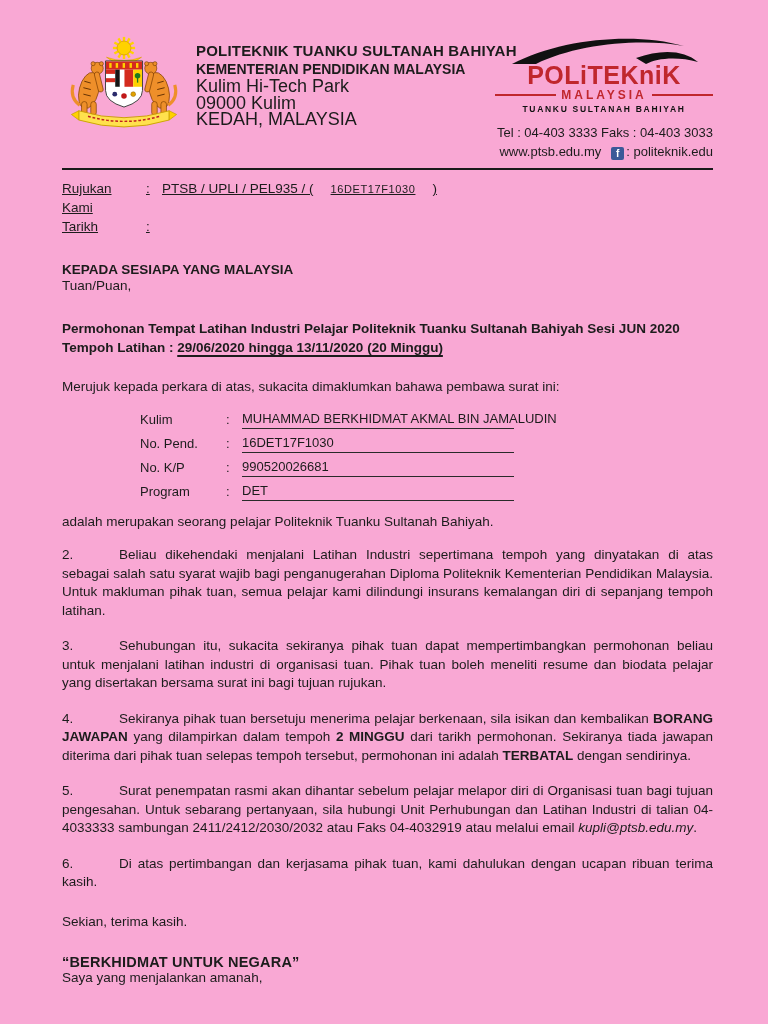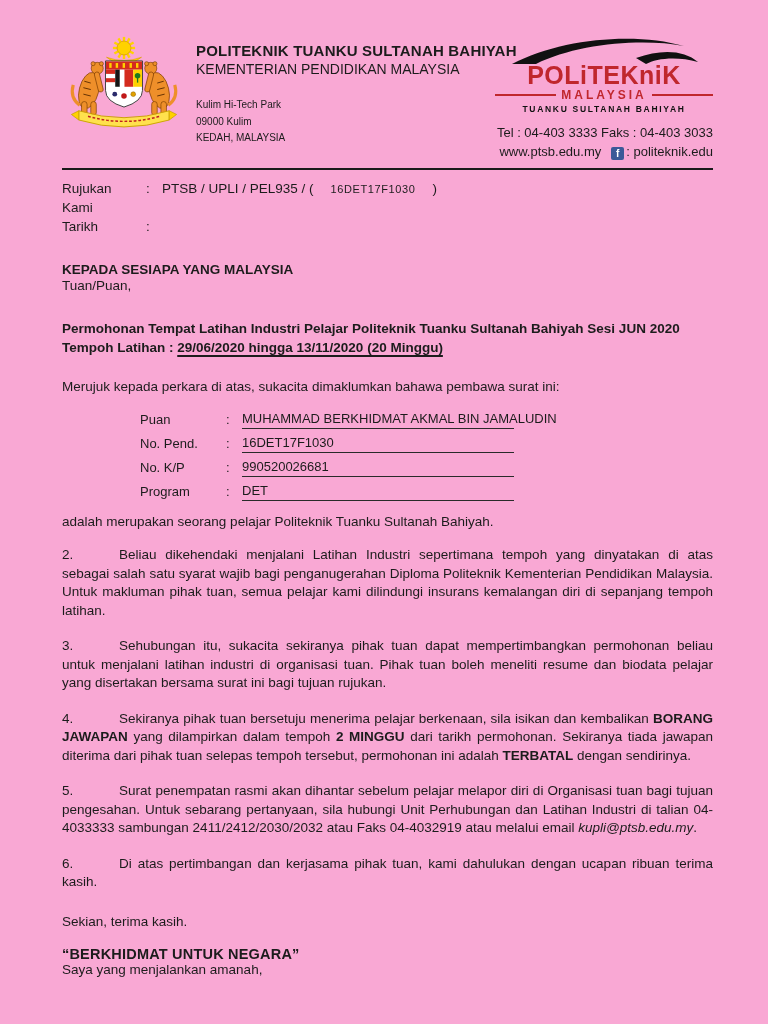--- a/index.html
+++ b/index.html
@@ -8,39 +8,39 @@
     width:768px; height:1024px; margin:0 auto; background:#f9a8d4;
     font-family:"Liberation Sans", sans-serif; color:#1c1c1c; overflow:hidden; position:relative;
   }
   .content { padding:28px 55px 0 62px; }
 
   
   .header { position:relative; height:140px; }
   .crest { position:absolute; left:2px; top:2px; width:120px; height:108px; }
   .inst { position:absolute; left:134px; top:14px; width:330px; }
   .inst-name { font-size:15px; font-weight:bold; letter-spacing:0.2px; white-space:nowrap; }
-  .inst-ministry { font-size:14px; font-weight:normal; margin-top:2px; white-space:nowrap; }
-  .inst-addr { font-size:10px; line-height:16.5px; margin-top:20px; }
+  .inst-ministry { font-size:14px; font-weight:bold; margin-top:2px; white-space:nowrap; }
+  .inst-addr { font-size:18px; line-height:16.5px; margin-top:1px; }
   .right-block { position:absolute; right:0; top:6px; width:218px; }
   .logo-wrap { text-align:center; }
   .swoosh { display:block; margin:0 auto -4px auto; }
   .brand { font-size:25px; font-weight:bold; line-height:23px; letter-spacing:0.5px; white-space:nowrap; }
   .brand-sub-row { display:flex; align-items:center; margin-top:1px;justify-content:space-between; }
   .brand-line { flex:1; height:2.5px; }
   .brand-sub { font-size:12px; font-weight:bold; letter-spacing:3px; padding:0 5px; }
   .brand-tag { font-size:8.5px; font-weight:bold; letter-spacing:1.7px; color:#111; margin-top:2px; white-space:nowrap; }
   .contact { margin-top:9px; font-size:13px; text-align:right; line-height:19px; white-space:nowrap; }
   .fb-icon { display:inline-block; width:13px; height:13px; background:#3b5998; color:#fff;
     font-size:10px; font-weight:bold; border-radius:2px; text-align:center; line-height:13px;
     vertical-align:-1px; margin:0 2px 0 10px; }
 
   .divider { border-top:2px solid #1a1a1a; margin-top:0; }
 
   
-  .ref { margin-top:9px; font-size:13.5px; line-height:19px; }
+  .ref { margin-top:9px; font-size:13.5px; line-height:19px;text-decoration:underline; }
   .ref-row { display:flex; align-items:baseline; }
   .ref-label { width:84px; }
   .ref-colon { width:16px; }
   .ref-code { font-size:11px; letter-spacing:0.6px; padding:0 17px; }
 
   .kepada { margin-top:26px; font-size:13.5px; font-weight:bold; }
   .tuan { margin-top:1px; font-size:13.5px; }
 
   .subject { margin-top:26px; font-size:13.5px; font-weight:bold; line-height:19px; }
   .u { text-decoration:underline; text-decoration-thickness:1.5px; text-underline-offset:2.5px; }
@@ -55,21 +55,21 @@
   .fval { width:272px; border-bottom:1.5px solid #2a2a2a; padding-bottom:2px; white-space:nowrap; }
   .after-fields { margin-top:13px; font-size:13.5px; }
 
   
   .para { margin-top:17px; font-size:13.5px; line-height:18.5px; text-align:justify; }
   .pnum { display:inline-block; width:57px; }
   .b { font-weight:bold; }
   .i { font-style:italic; }
 
   .sekian { margin-top:22px; font-size:13.5px; }
-  .berkhidmat { margin-top:17px; font-size:14.5px; font-weight:bold; letter-spacing:0.2px; }
+  .berkhidmat { margin-top:25px; font-size:14.5px; font-weight:bold; letter-spacing:0.2px; }
   .amanah { font-size:13.5px; }
 </style>
 </head>
 <body>
 
 <div class="page">
   <div class="content">
 
     <div class="header">
 
@@ -213,21 +213,21 @@
 
     <div class="subject">
       <div>Permohonan Tempat Latihan Industri Pelajar Politeknik Tuanku Sultanah Bahiyah Sesi JUN 2020</div>
       <div><span>Tempoh Latihan :  </span><span class="u">29/06/2020 hingga 13/11/2020 (20 Minggu)</span></div>
     </div>
 
     <div class="intro">Merujuk kepada perkara di atas, sukacita dimaklumkan bahawa pembawa surat ini:</div>
 
     <div class="fields">
       <div class="frow">
-        <span class="flabel">Puan</span>
+        <span class="flabel">Kulim</span>
         <span class="fcolon">:</span>
         <span class="fval">MUHAMMAD BERKHIDMAT AKMAL BIN JAMALUDIN</span>
       </div>
       <div class="frow">
         <span class="flabel">No. Pend.</span>
         <span class="fcolon">:</span>
         <span class="fval">16DET17F1030</span>
       </div>
       <div class="frow">
         <span class="flabel">No. K/P</span>

